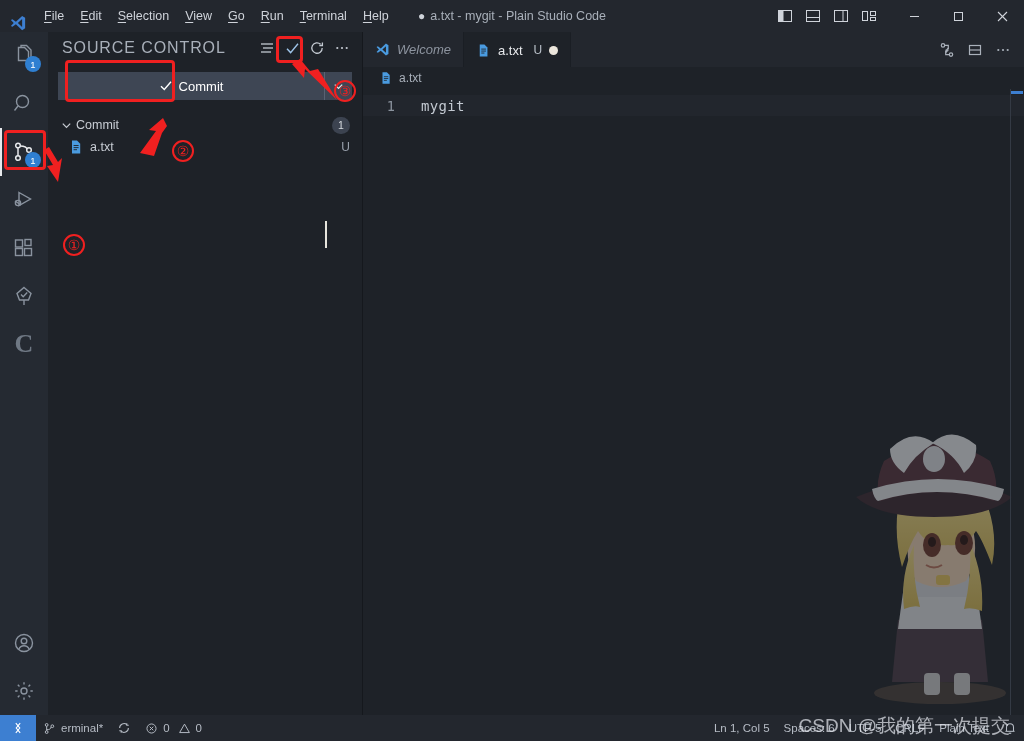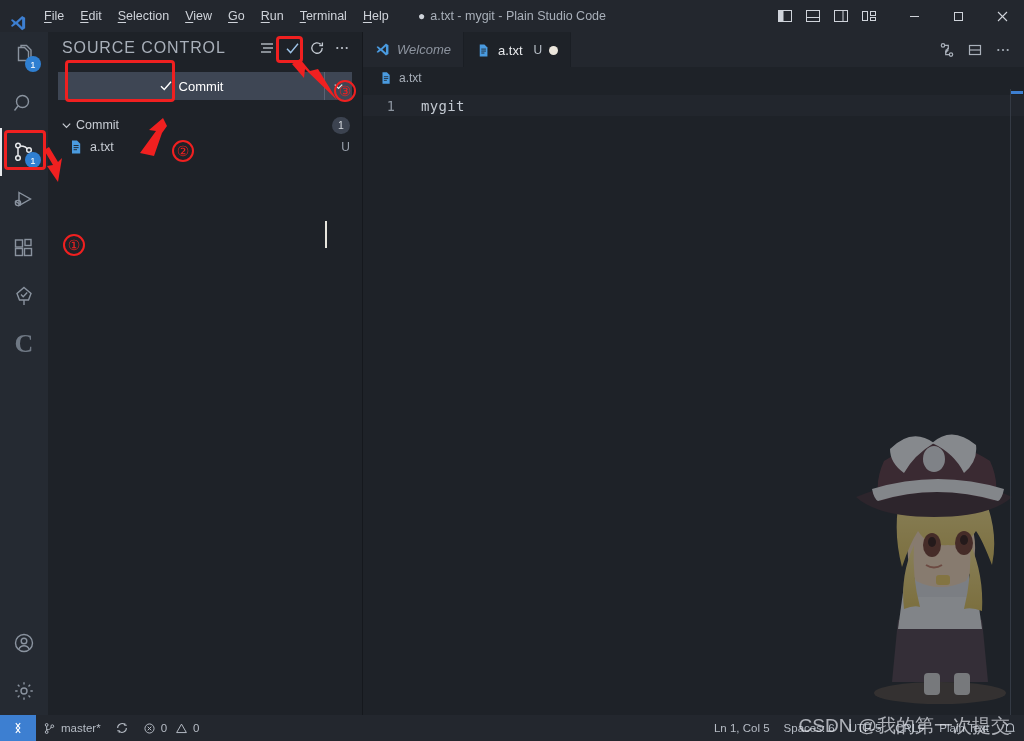--- a/index.html
+++ b/index.html
@@ -557,21 +557,21 @@
       </svg>
     </div>
     <div class="sb-item">
       <svg width="13" height="13" viewBox="0 0 16 16" fill="none" stroke="#b6bcc5" stroke-width="1.2">
         <circle cx="4.5" cy="3.6" r="1.7"></circle>
           <circle cx="4.5" cy="12.4" r="1.7"></circle>
           <circle cx="11.5" cy="5.2" r="1.7"></circle>
         <path d="M4.5 5.3v5.4"></path>
           <path d="M9.8 6.3c0 2.2-2 3.2-5.3 3.2"></path>
       </svg>
-      <span>master*</span>
+      <span>erminal*</span>
     </div>
     <div class="sb-item">
       <svg width="14" height="14" viewBox="0 0 16 16" fill="none" stroke="#b6bcc5" stroke-width="1.2">
         <path d="M13 8a5 5 0 0 1-8.4 3.7"></path>
           <path d="M3 8a5 5 0 0 1 8.4-3.7"></path>
         <path d="M11.2 2.6v2.2H13.4"></path>
           <path d="M4.8 13.4v-2.2H2.6"></path>
       </svg>
     </div>
     <div class="sb-item">

